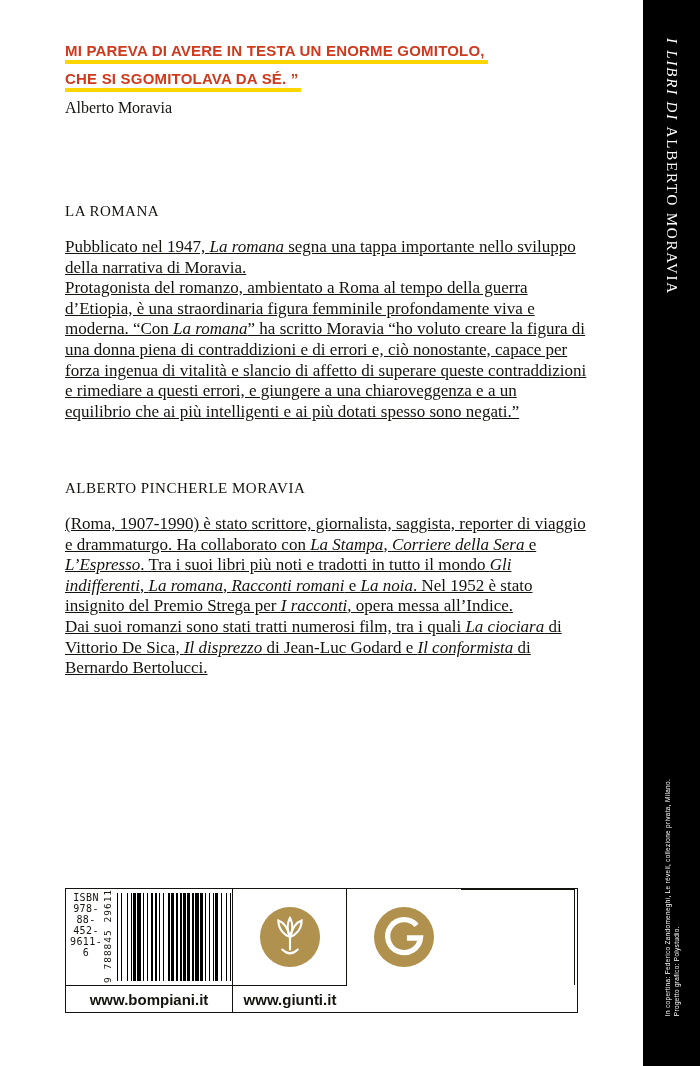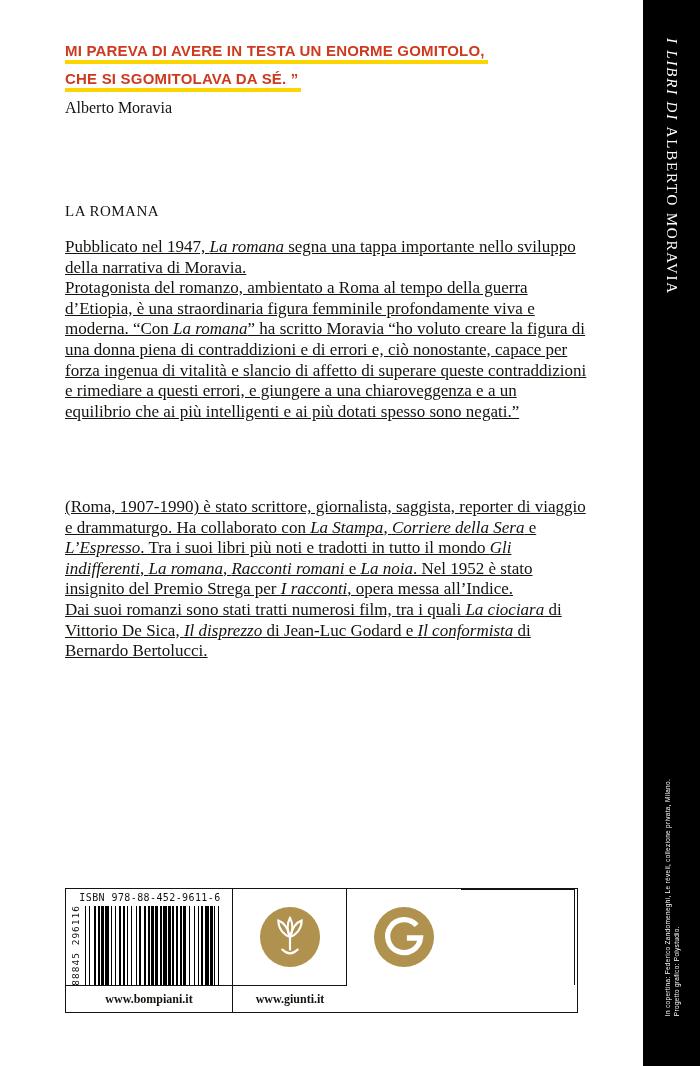--- a/index.html
+++ b/index.html
@@ -28,40 +28,40 @@
   .author-section{top:480px;}
   
   .footer{
     position:absolute;left:65px;top:888px;width:511px;
     display:grid;grid-template-columns:167px 114px 114px 114px;grid-template-rows:96px 27px;
     border:1px solid #15130f;
   }
   .cell{border-right:1px solid #15130f;overflow:hidden;}
   .cell.last{border-right:none;}
   .row2{border-top:1px solid #15130f;}
-  .barcode-cell{display:flex;flex-direction:column;padding:3px 2px 2px 4px;}
+  .barcode-cell{display:flex;flex-direction:row;padding:3px 2px 2px 4px;}
   .isbn-text{font-family:"DejaVu Sans Mono",monospace;font-size:10px;letter-spacing:.4px;text-align:center;margin-bottom:2px;}
   .barcode-row{display:flex;flex:1;align-items:stretch;}
   .ean-vertical{
     width:13px;font-family:"DejaVu Sans Mono",monospace;font-size:9.5px;letter-spacing:1px;
     writing-mode:vertical-rl;transform:rotate(180deg);text-align:center;white-space:nowrap;
   }
   .barcode{flex:1;display:flex;align-items:stretch;margin:1px 4px 2px 2px;overflow:hidden;}
   .code-row{display:flex;align-items:stretch;}
   .code-box{
     flex:0 0 93px;background:#000;color:#fff;display:flex;align-items:center;justify-content:center;
     font-family:"Liberation Sans",sans-serif;font-weight:bold;font-size:13px;letter-spacing:.5px;
   }
   .price-box{flex:1;display:flex;align-items:center;justify-content:center;
     font-family:"Liberation Sans",sans-serif;font-weight:bold;font-size:13.5px;}
   .collection-cell{display:flex;align-items:center;justify-content:center;text-align:center;}
   .collection-text{font-size:13.5px;line-height:19px;letter-spacing:1.2px;}
   .logo-cell{display:flex;align-items:center;justify-content:center;}
   .url-cell{display:flex;align-items:center;justify-content:center;
-    font-family:Liberation Serif, serif;font-weight:bold;font-size:12px;}
+    font-family:Liberation Sans, sans-serif;font-weight:bold;font-size:15px;}
   
   .spine{position:absolute;right:0;top:0;width:57px;height:1066px;background:#000;}
   .spine-title{
     position:absolute;top:38px;left:50%;transform:translateX(-50%);
     writing-mode:vertical-rl;white-space:nowrap;color:#fff;
     font-size:15px;letter-spacing:1.8px;
   }
   .spine-title em{font-style:italic;}
   .spine-credits{
     position:absolute;bottom:50px;left:50%;transform:translateX(-50%) rotate(180deg);
@@ -77,20 +77,21 @@
   <div class="quote-line"><span class="hl"><span>CHE SI SGOMITOLAVA DA SÉ. ”</span></span></div>
   <div class="quote-author">Alberto Moravia</div>
 </div>
 
 <div class="section book-section">
   <h2 class="section-heading">LA ROMANA</h2>
   <p class="section-body"><span>Pubblicato nel 1947, </span><em>La romana</em><span> segna una tappa importante nello sviluppo della narrativa di Moravia.</span><br><span>Protagonista del romanzo, ambientato a Roma al tempo della guerra d’Etiopia, è una straordinaria figura femminile profondamente viva e moderna. “Con </span><em>La romana</em><span>” ha scritto Moravia “ho voluto creare la figura di una donna piena di contraddizioni e di errori e, ciò nonostante, capace per forza ingenua di vitalità e slancio di affetto di superare queste contraddizioni e rimediare a questi errori, e giungere a una chiaroveggenza e a un equilibrio che ai più intelligenti e ai più dotati spesso sono negati.”</span></p>
 </div>
 
 <div class="section author-section">
+  <h2 class="section-heading">ALBERTO PINCHERLE MORAVIA</h2>
   <p class="section-body"><span>(Roma, 1907-1990) è stato scrittore, giornalista, saggista, reporter di viaggio e drammaturgo. Ha collaborato con </span><em>La Stampa</em><span>, </span><em>Corriere della Sera</em><span> e </span><em>L’Espresso</em><span>. Tra i suoi libri più noti e tradotti in tutto il mondo </span><em>Gli indifferenti</em><span>, </span><em>La romana</em><span>, </span><em>Racconti romani</em><span> e </span><em>La noia</em><span>. Nel 1952 è stato insignito del Premio Strega per </span><em>I racconti</em><span>, opera messa all’Indice.</span><br><span>Dai suoi romanzi sono stati tratti numerosi film, tra i quali </span><em>La ciociara</em><span> di Vittorio De Sica, </span><em>Il disprezzo</em><span> di Jean-Luc Godard e </span><em>Il conformista</em><span> di Bernardo Bertolucci.</span></p>
 </div>
 
 <div class="footer">
 
   <div class="cell barcode-cell">
     <div class="isbn-text">ISBN 978-88-452-9611-6</div>
     <div class="barcode-row">
       <div class="ean-vertical">9 788845 296116</div>
       <div class="barcode">

